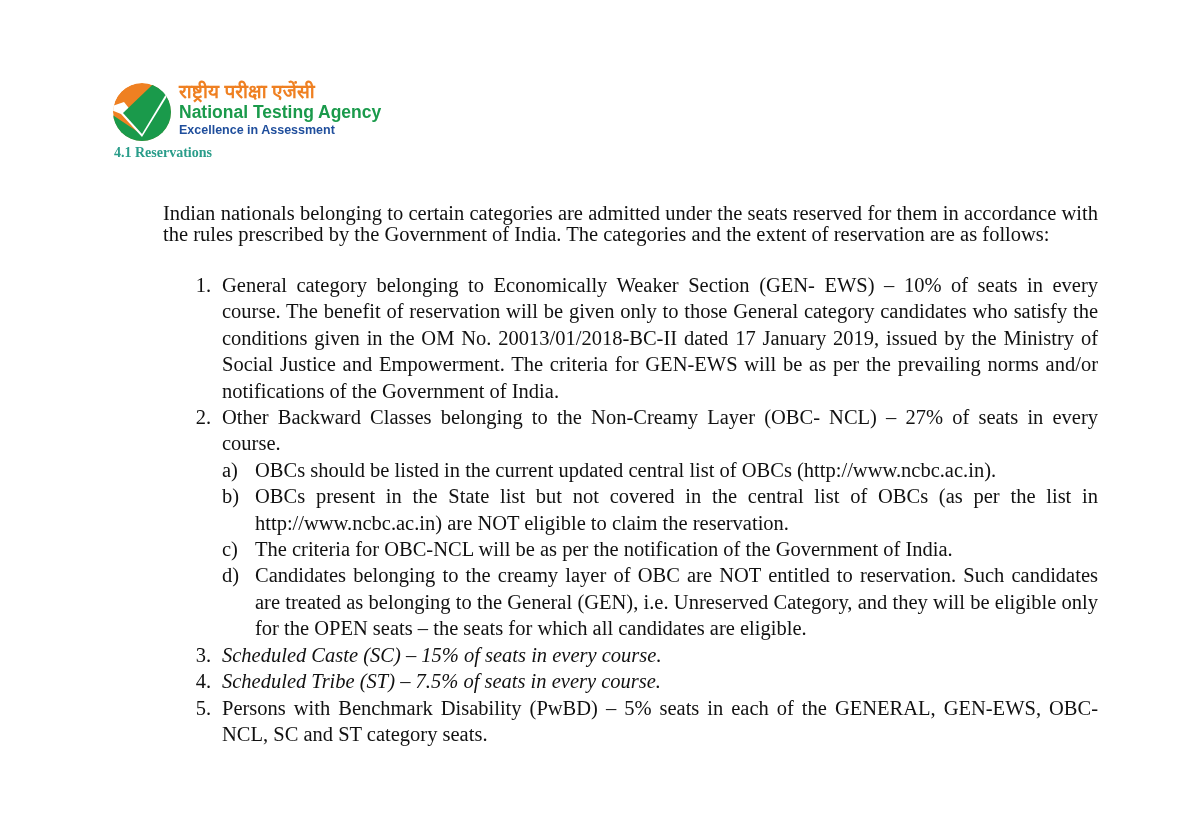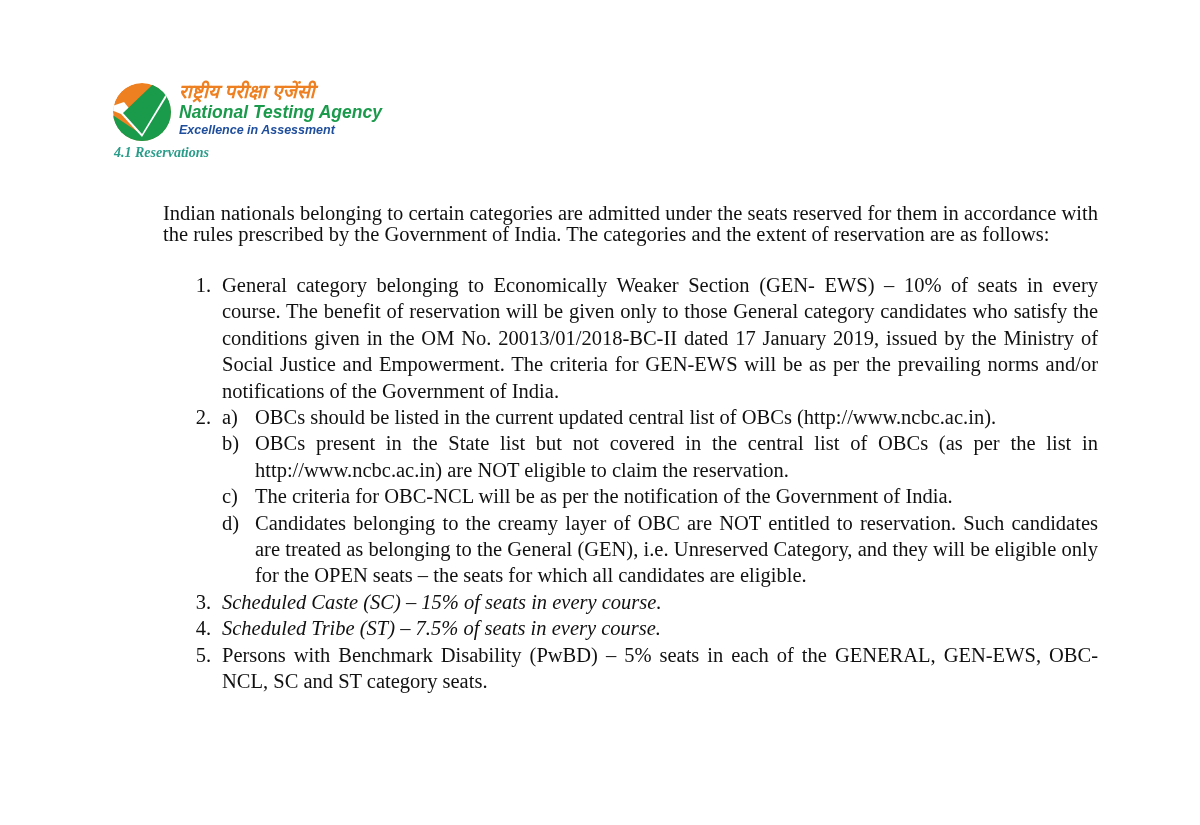--- a/index.html
+++ b/index.html
@@ -15,21 +15,20 @@
     color: #111111;
     overflow: hidden;
   }
 
   
   .header {
     position: absolute;
     left: 0; top: 0;
     width: 1200px;
     height: 150px;
-    font-style: italic;
   }
 
   .logo-block {
     position: absolute;
     left: 112px;
     top: 82px;
     display: flex;
     align-items: flex-start;
   }
 
@@ -209,20 +208,21 @@
 
   <ul class="olist">
 
     <li>
       <span class="marker">1.</span>
       <span class="body">General category belonging to Economically Weaker Section (GEN- EWS) – 10% of seats in every course. The benefit of reservation will be given only to those General category candidates who satisfy the conditions given in the OM No. 20013/01/2018-BC-II dated 17 January 2019, issued by the Ministry of Social Justice and Empowerment. The criteria for GEN-EWS will be as per the prevailing norms and/or notifications of the Government of India.</span>
     </li>
 
     <li>
       <span class="marker">2.</span>
+      <span class="body">Other Backward Classes belonging to the Non-Creamy Layer (OBC- NCL) – 27% of seats in every course.</span>
       <ul class="sublist">
         <li>
           <span class="marker">a)</span>
           <span class="body nojust">OBCs should be listed in the current updated central list of OBCs (http://www.ncbc.ac.in).</span>
         </li>
         <li>
           <span class="marker">b)</span>
           <span class="body">OBCs present in the State list but not covered in the central list of OBCs (as per the list in http://www.ncbc.ac.in) are NOT eligible to claim the reservation.</span>
         </li>
         <li>

